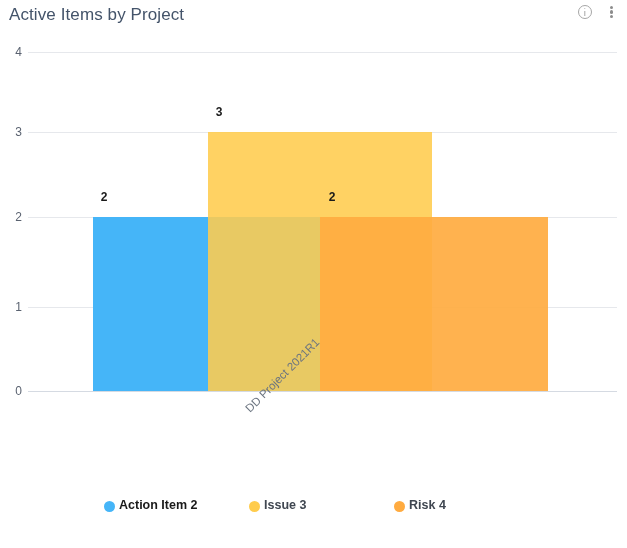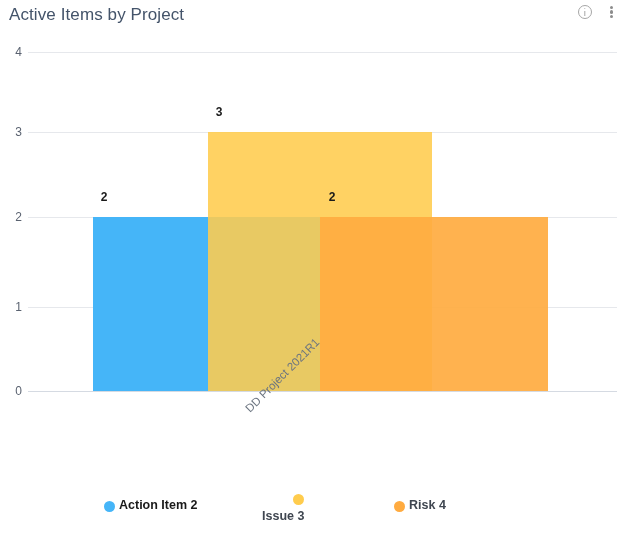--- a/index.html
+++ b/index.html
@@ -232,21 +232,21 @@
 
   </div>
 
   <div id="legend">
 
     <div class="legend-item" style="left:104px;">
       <span class="legend-dot" style="background:#45b5f8;"></span>
       <span class="legend-text" style="color:#1a1a1a;">Action Item 2</span>
     </div>
 
-    <div class="legend-item" style="left:262px;flex-direction:column;">
+    <div class="legend-item" style="left:249px;">
       <span class="legend-dot" style="background:#ffcc4d;"></span>
       <span class="legend-text" style="color:#3f4650;">Issue 3</span>
     </div>
 
     <div class="legend-item" style="left:394px;">
       <span class="legend-dot" style="background:#ffab40;"></span>
       <span class="legend-text" style="color:#3f4650;">Risk 4</span>
     </div>
 
   </div>

